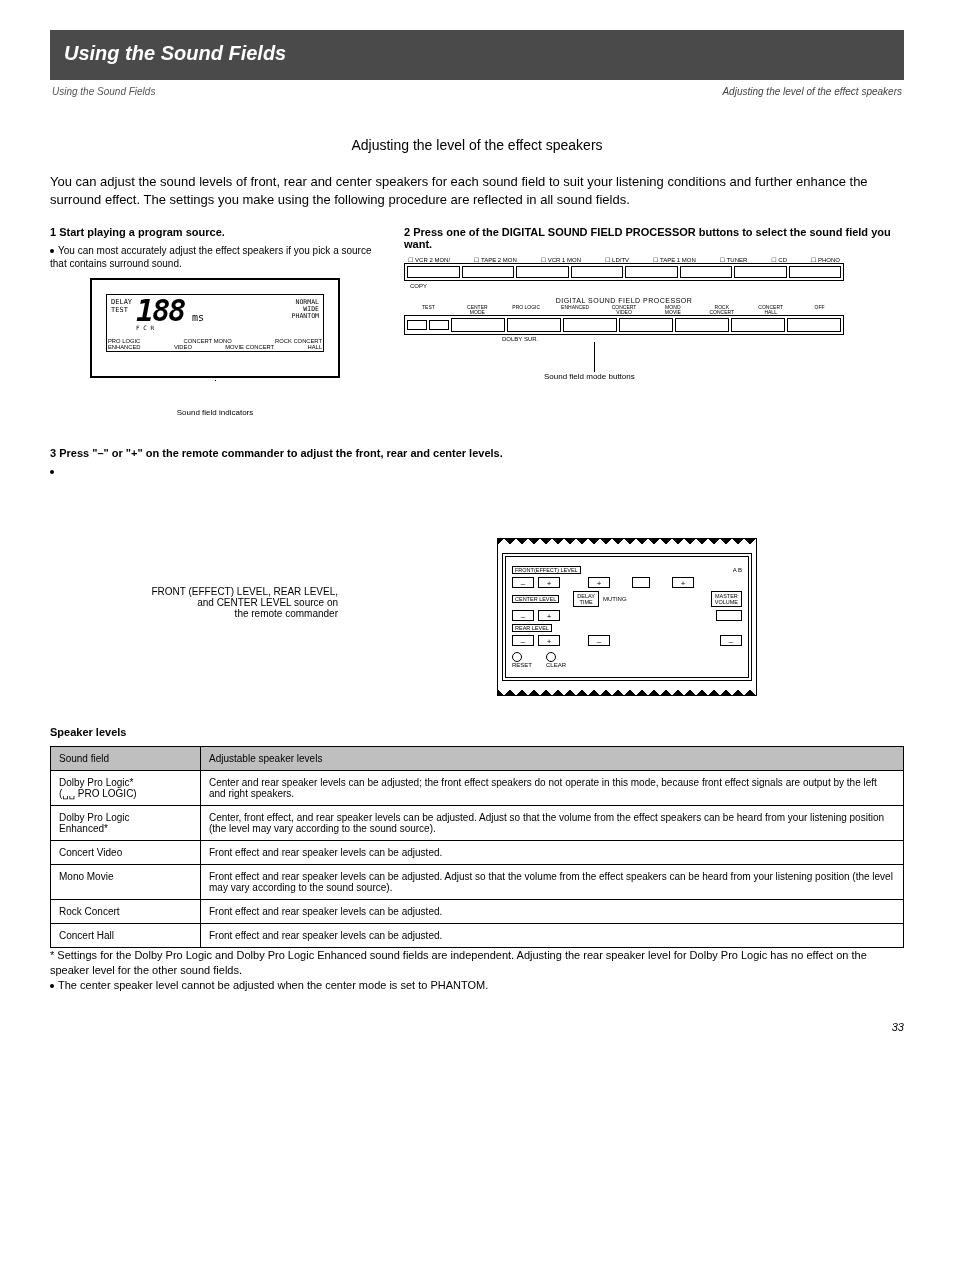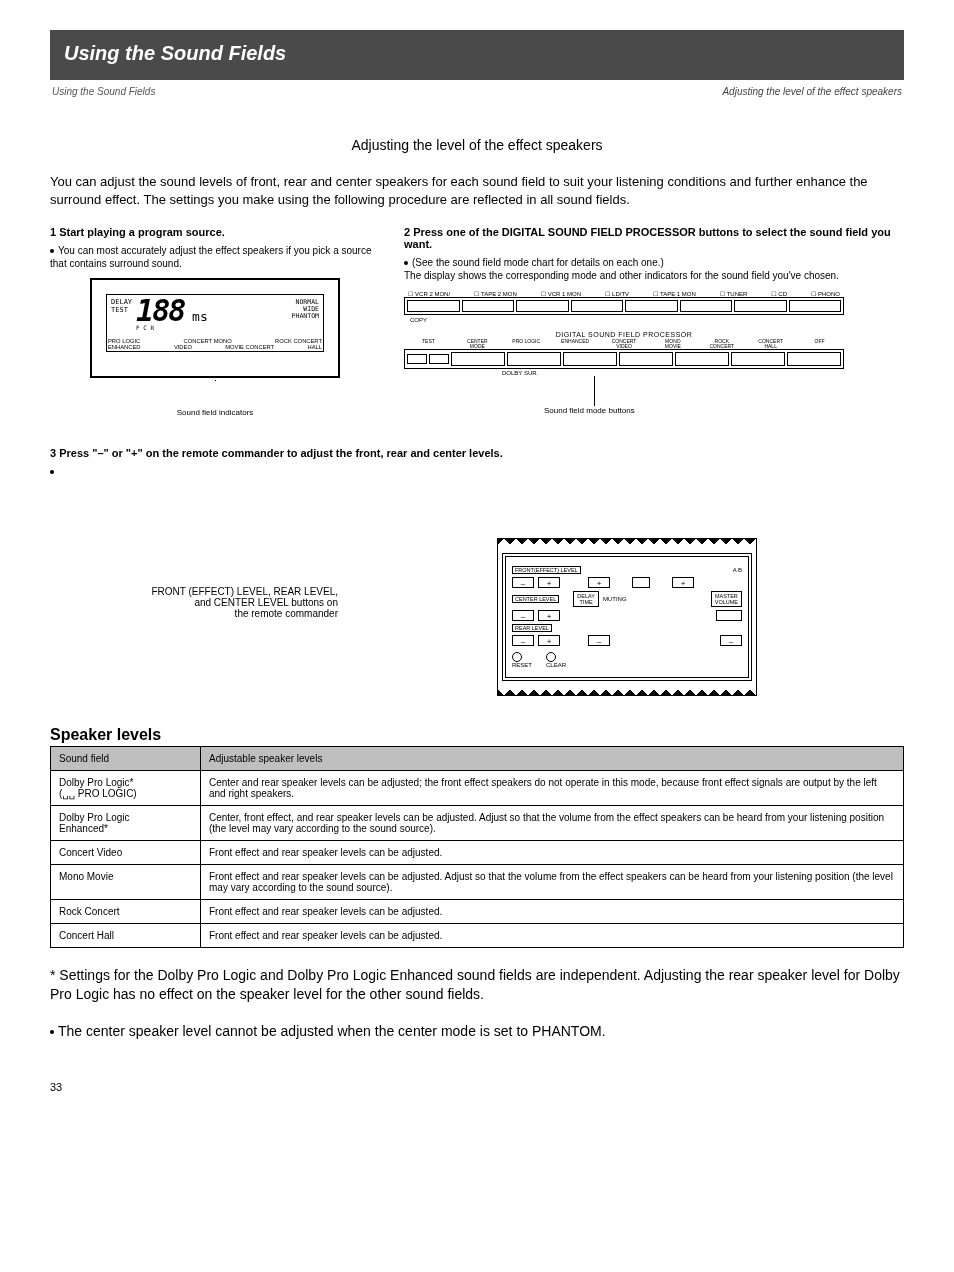--- a/index.html
+++ b/index.html
@@ -55,27 +55,27 @@
     linear-gradient(135deg,#000 25%,transparent 25%) 0 0/12px 12px,
     linear-gradient(225deg,#000 25%,transparent 25%) 0 0/12px 12px; }
   .remote-inner { border:4px double #000; margin:4px; padding:6px; font-size:6px; }
   .remote-row { display:flex; align-items:center; gap:4px; margin:3px 0; }
   .grp-label { font-size:5.5px; border:1px solid #000; padding:0 2px; display:inline-block; }
   .pm-btn { border:1px solid #000; width:22px; height:11px; text-align:center; line-height:11px; font-size:8px; }
   .circle-btn { width:10px; height:10px; border:1px solid #000; border-radius:50%; }
   .mv-box { border:1px solid #000; padding:1px 3px; font-size:5.5px; }
 
   
-  .tbl-title { font-weight:bold; font-size:16px; margin:6px 0 2px 0; }
+  .tbl-title { font-weight:bold; font-size:11px; margin:6px 0 8px 0; }
   table { border-collapse:collapse; width:100%; font-size:10px;padding-left:21px; }
   th,td { border:1px solid #000; padding:6px 8px; vertical-align:top; text-align:left; }
   th { background:#bfbfbf; font-weight:normal; }
   .notes-h { font-weight:bold; font-size:11px; margin:14px 0 4px 0; }
-  .notes { font-size:14px; line-height:1.35;margin-top:18px; }
-  .pgnum { text-align:left; font-size:11px; margin-top:40px; }
+  .notes { font-size:11px; line-height:1.35; }
+  .pgnum { text-align:right; font-size:11px; margin-top:28px;font-style:italic; }
 </style>
 </head>
 <body>
 
 <div class="page">
   <div class="top-bar">
     <span class="top-bar-text">Using the Sound Fields</span>
   </div>
   <div class="header-line">
     <span class="header-left">Using the Sound Fields</span>
@@ -94,21 +94,21 @@
       </div>
 
       <div class="lcd-box">
         <div class="lcd-inner">
           <div class="lcd-left-labels">
             <div>DELAY</div>
             <div>TEST</div>
           </div>
           <div>
             <span class="seven-seg">188</span>
-            <span style="font-size:13px;">ms</span>
+            <span style="font-size:10px;">ms</span>
             <div class="lcd-fcr">F C R</div>
           </div>
           <div class="lcd-right-labels">
             <div>NORMAL</div>
             <div>WIDE</div>
             <div>PHANTOM</div>
           </div>
         </div>
         <div class="lcd-bottom-row" style="bottom:32px;">
           <span>PRO LOGIC</span>
@@ -121,24 +121,20 @@
           <span>MOVIE CONCERT</span>
           <span>HALL</span>
         </div>
       </div>
       <div class="lcd-line"></div>
       <div class="caption">Sound field indicators</div>
     </div>
 
     <div class="col-right">
       <div class="step-h">2  Press one of the DIGITAL SOUND FIELD PROCESSOR buttons to select the sound field you want.</div>
-      <div class="step-body" style="margin-bottom:8px;">
-        <span class="dot"></span><span style="white-space:pre-line;">(See the sound field mode chart for details on each one.)
-The display shows the corresponding mode and other indicators for the sound field you've chosen.</span>
-      </div>
 
       <div class="panel">
         <div class="input-row-labels">
           <span>☐ <span>VCR 2 MON/</span></span>
           <span>☐ <span>TAPE 2 MON</span></span>
           <span>☐ <span>VCR 1 MON</span></span>
           <span>☐ <span>LD/TV</span></span>
           <span>☐ <span>TAPE 1 MON</span></span>
           <span>☐ <span>TUNER</span></span>
           <span>☐ <span>CD</span></span>
@@ -194,21 +190,21 @@
   <div style="margin-top:30px;">
     <div class="step-h">3  Press "–" or "+" on the remote commander to adjust the front, rear and center levels.</div>
     <div class="step-body">
       <span class="dot"></span>
     </div>
   </div>
 
   <div class="remote-section">
     <div class="remote-label">
       <span style="white-space:pre-line;">FRONT (EFFECT) LEVEL, REAR LEVEL,
-and CENTER LEVEL buttons on
+and CENTER LEVEL source on
 the remote commander</span>
     </div>
     <div class="remote">
       <div class="zigzag"></div>
       <div class="remote-inner">
         <div class="remote-row">
           <span class="grp-label">FRONT(EFFECT) LEVEL</span>
           <span style="flex:1"></span>
           <span>A   B</span>
         </div>

